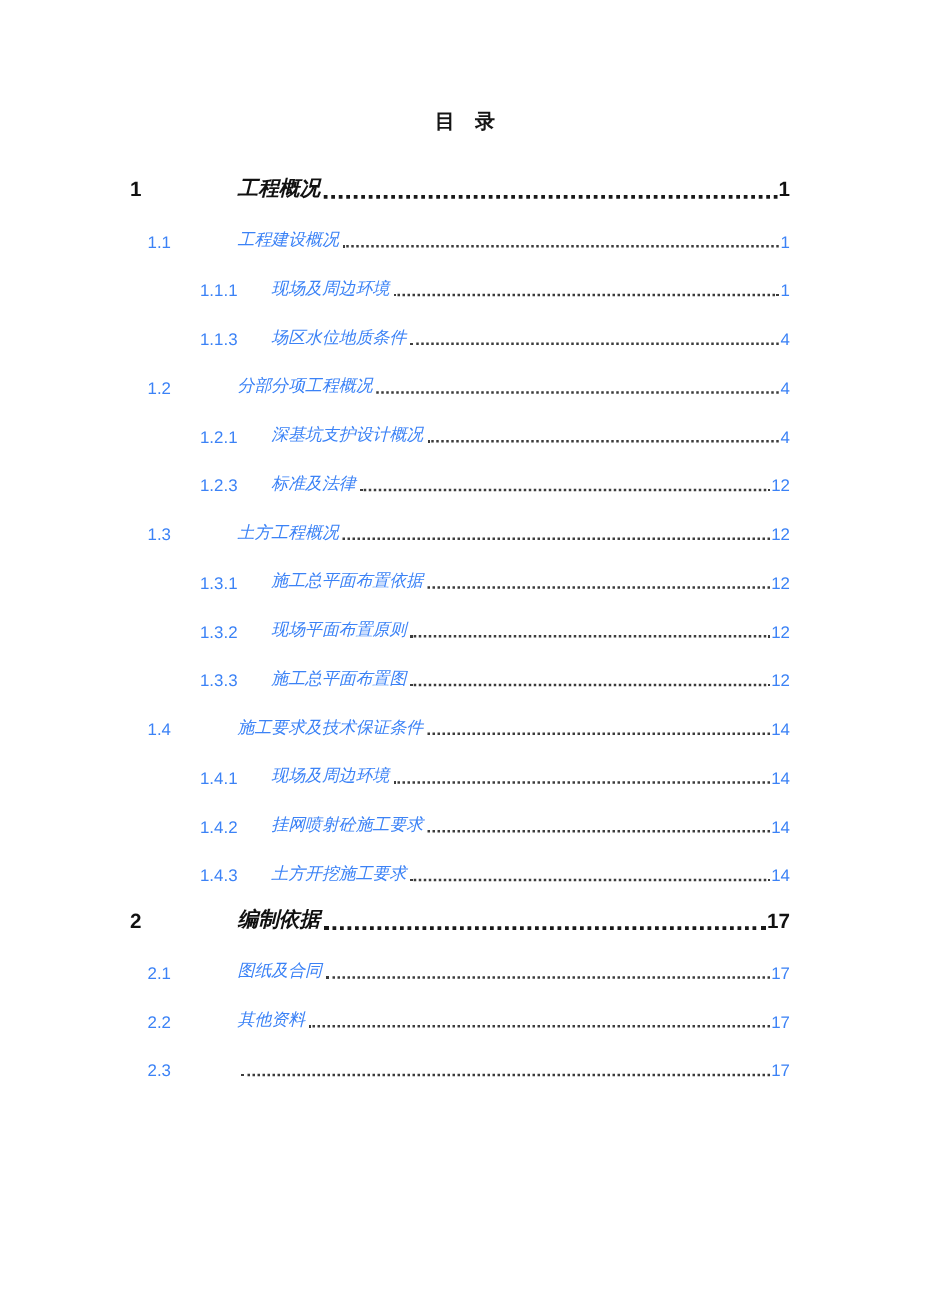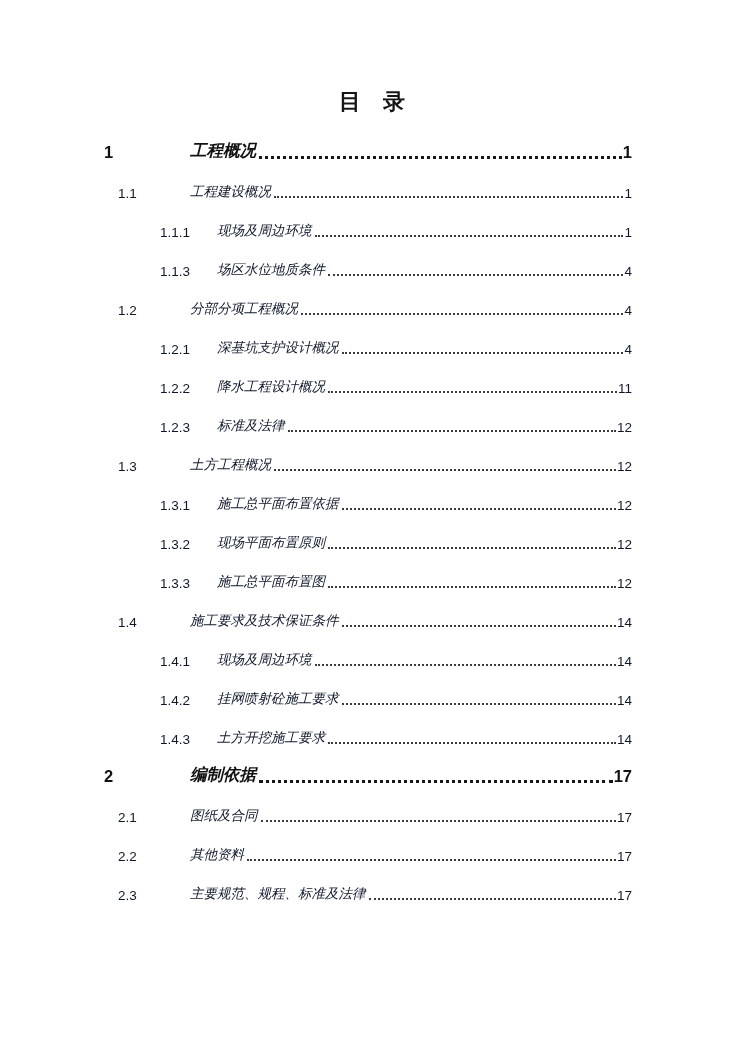--- a/index.html
+++ b/index.html
@@ -12,37 +12,37 @@
     position: relative;
     width: 744px; height: 1052px;
     background: #ffffff;
     color: #262626;
     overflow: hidden;
   }
   .toc-title {
     position: absolute;
     top: 88px; left: 0; width: 744px;
     text-align: center;
-    font-size: 22px;
+    font-size: 16px;
     font-weight: 700;
     color: #151515;
     line-height: 1.3;
   }
   .toc-list {
     position: absolute;
     top: 131px; left: 104px; right: 112px;
   }
   .toc-row {
     display: flex;
     align-items: flex-end;
     height: 39px;
     padding-bottom: 8px;
     box-sizing: border-box;
     font-size: 13.5px;
-    color: #0f172a;
+    color: #3b82f6;
     cursor: pointer;
   }
   .toc-row .num { flex: 0 0 auto; white-space: nowrap; }
   .toc-row .ttl { flex: 0 0 auto; white-space: nowrap; font-style: italic; }
   .toc-row .leader {
     flex: 1 1 auto;
     min-width: 12px;
     border-bottom: 2px dotted #3c3c3c;
     margin: 0 1px 3px 3px;
   }
@@ -90,26 +90,20 @@
     <span class="num">1.2</span>
     <span class="ttl">分部分项工程概况</span>
     <span class="leader"></span>
     <span class="pg">4</span>
   </div>
       <div class="toc-row lvl3">
     <span class="num">1.2.1</span>
     <span class="ttl">深基坑支护设计概况</span>
     <span class="leader"></span>
     <span class="pg">4</span>
-  </div>
-      <div class="toc-row lvl3">
-    <span class="num">1.2.2</span>
-    <span class="ttl">降水工程设计概况</span>
-    <span class="leader"></span>
-    <span class="pg">11</span>
   </div>
       <div class="toc-row lvl3">
     <span class="num">1.2.3</span>
     <span class="ttl">标准及法律</span>
     <span class="leader"></span>
     <span class="pg">12</span>
   </div>
       <div class="toc-row lvl2">
     <span class="num">1.3</span>
     <span class="ttl">土方工程概况</span>
@@ -171,18 +165,17 @@
     <span class="pg">17</span>
   </div>
       <div class="toc-row lvl2">
     <span class="num">2.2</span>
     <span class="ttl">其他资料</span>
     <span class="leader"></span>
     <span class="pg">17</span>
   </div>
       <div class="toc-row lvl2">
     <span class="num">2.3</span>
-    <span class="ttl">主要规范、规程、标准及法律</span>
     <span class="leader"></span>
     <span class="pg">17</span>
   </div>
     </div>
 </div>
 
 </body></html>

